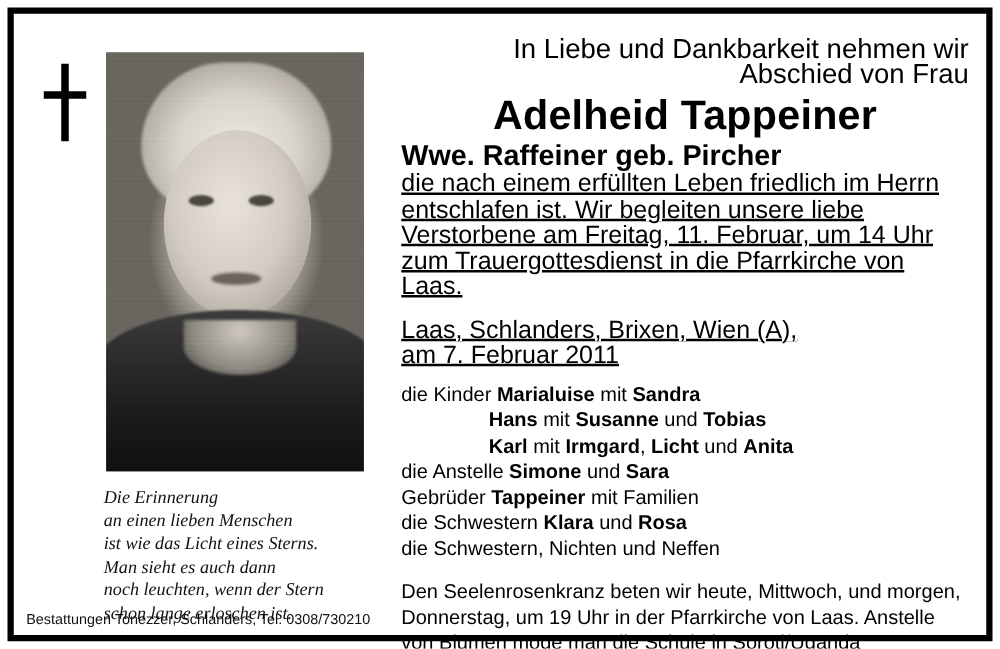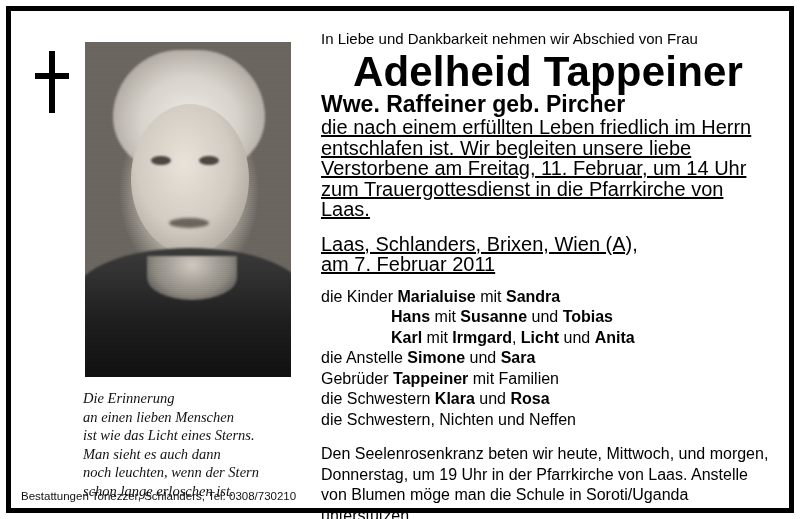--- a/index.html
+++ b/index.html
@@ -173,28 +173,28 @@
   }
   
   .right-col {
     flex: 1 1 auto;
     position: relative;
     box-sizing: border-box;
     padding: 18px 14px 8px 18px;
     color: #000000;
   }
   .lead {
-    text-align: left;
-    font-size: 15px;
+    text-align: right;
+    font-size: 22px;
     line-height: 20px;
     margin-bottom: 4px;
   }
   .name {
     text-align: center;
-    font-size: 42px;
+    font-size: 33px;
     font-weight: bold;
     letter-spacing: 0.2px;
     line-height: 38px;
     margin: 2px 0 0 0;
   }
   .subname {
     text-align: left;
     font-size: 23px;
     font-weight: bold;
     line-height: 25px;

